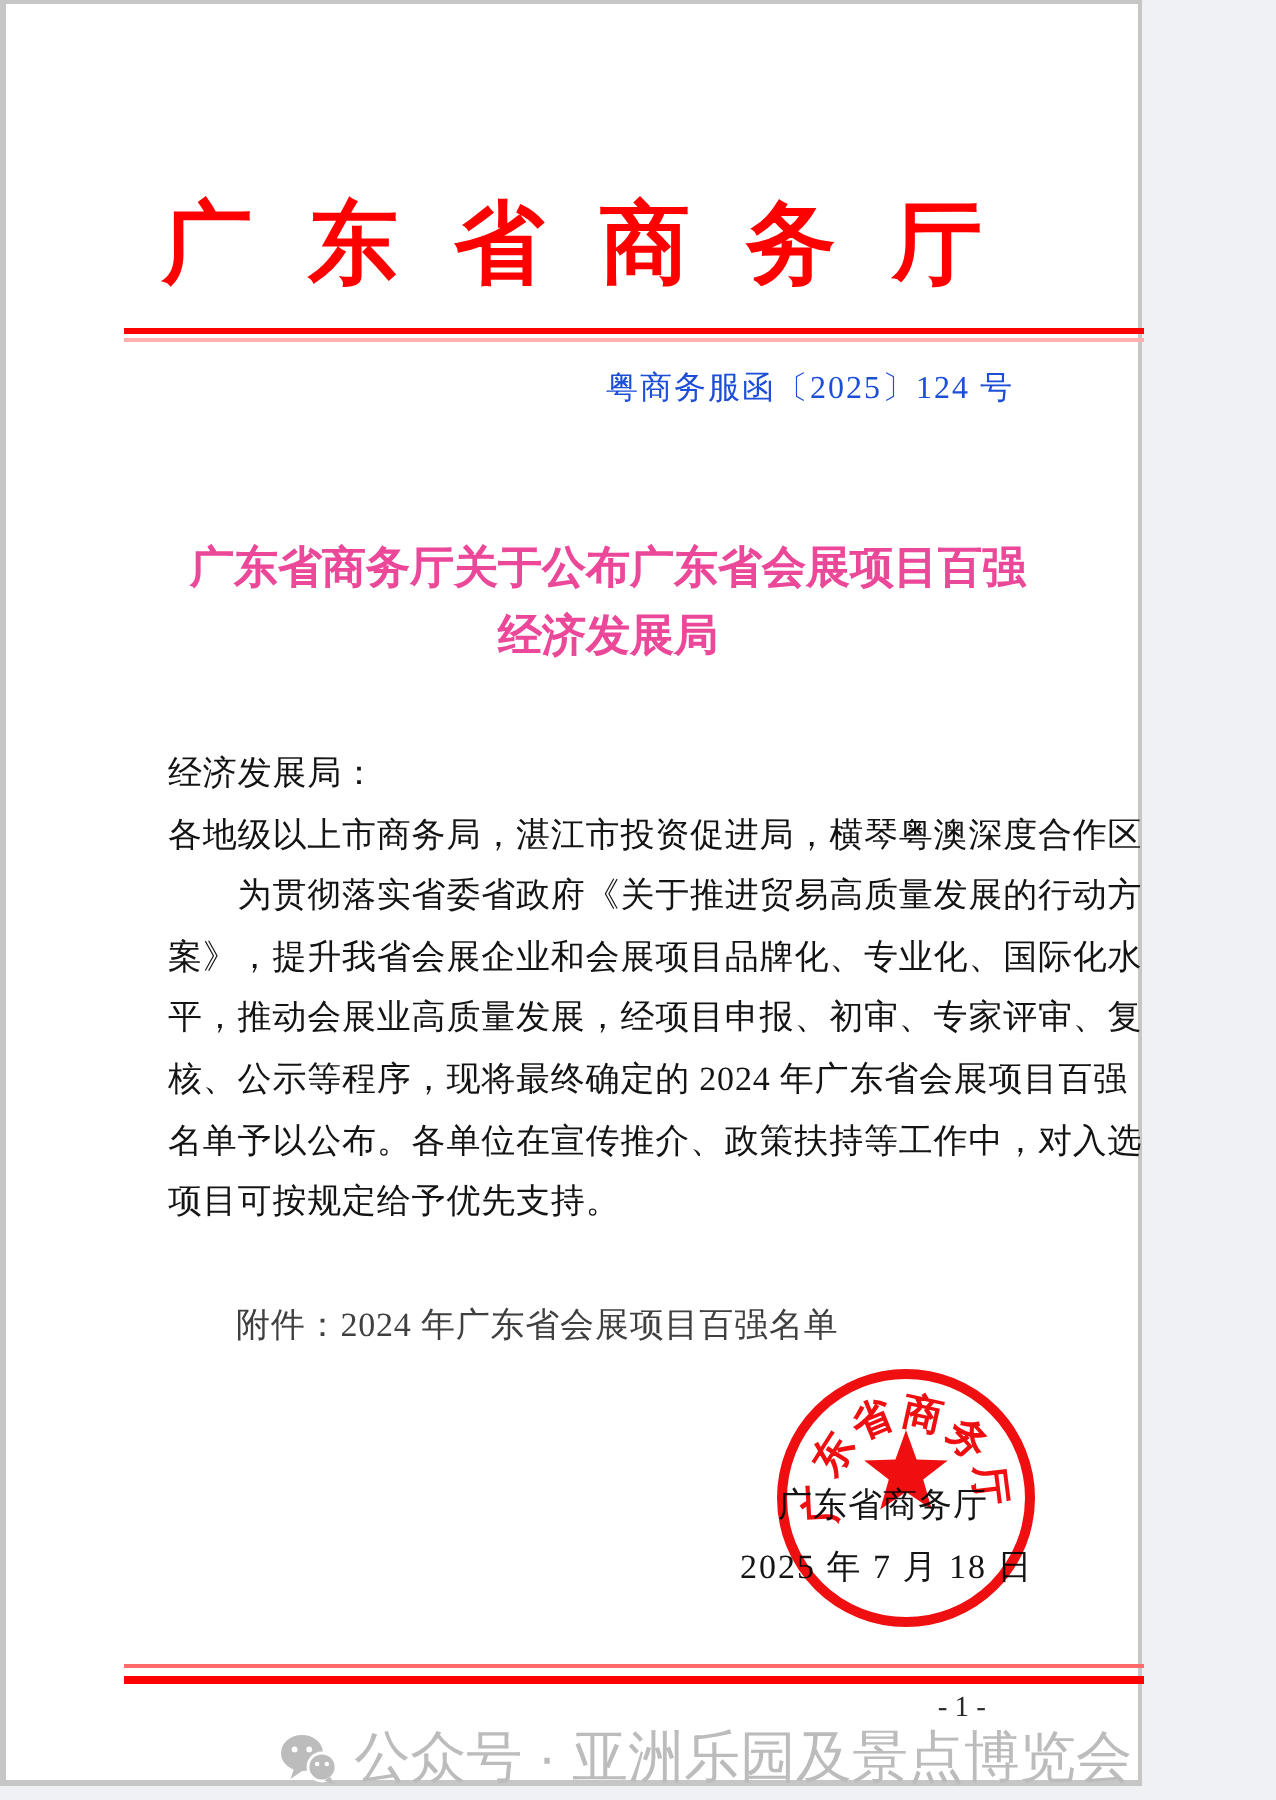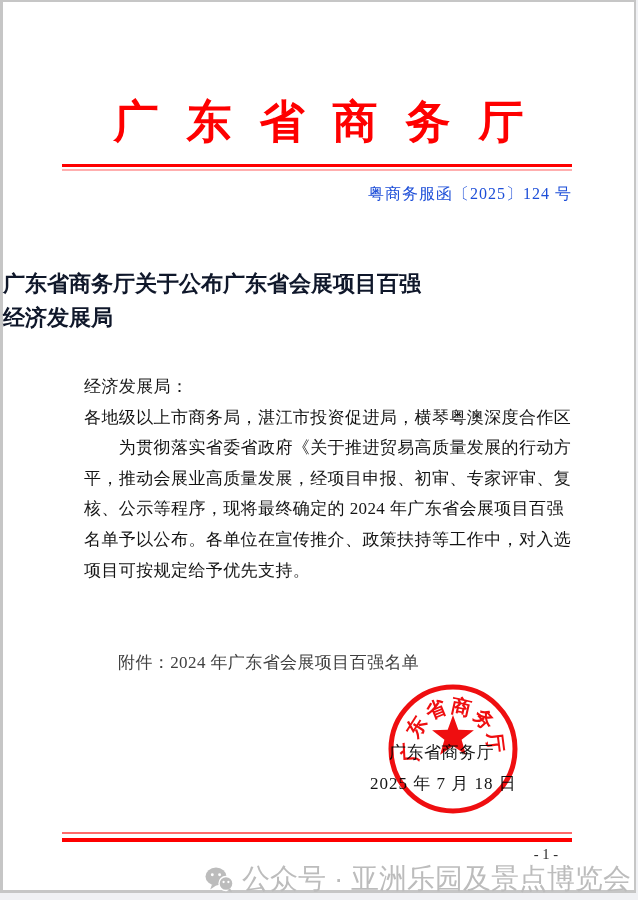--- a/index.html
+++ b/index.html
@@ -4,21 +4,21 @@
 <style>
   * { margin: 0; padding: 0; box-sizing: border-box; }
   html, body {
     width: 638px; height: 900px;
     background: #f0f1f4;
     font-family: "Liberation Serif", "DejaVu Serif", serif;
     overflow: hidden;
   }
   .page {
     position: absolute; top: 0; left: 0;
-    width: 636px; height: 893px;
+    width: 571px; height: 893px;
     background: #ffffff;
     border: 3px solid #c6c6c6;
     border-right-width: 2px;
     border-top-width: 2px;
   }
   .abs { position: absolute; }
 
   .agency-name {
     top: 90px; left: 0; width: 100%;
     text-align: center;
@@ -31,22 +31,24 @@
   .rule-top-thin  { top: 167px; left: 59px; width: 510px; height: 2px; background: #ffaeae; }
 
   .doc-number {
     top: 182px; right: 62px;
     font-size: 16px; color: #1d4ed8;
     letter-spacing: 1px; white-space: nowrap;
   }
 
   .notice-title {
     top: 265px; left: 0; width: 100%;
-    font-size: 22px; font-weight: bold; color: #0f172a;
+    text-align: center;
+    font-size: 22px; font-weight: bold; color: #ec4899;
     line-height: 34px;
+    padding-left: 36px;
   }
 
   .body-block {
     top: 370px; left: 81px; width: 490px;
     font-size: 17px; color: #141414;
     line-height: 30.6px; letter-spacing: 0.4px;
   }
   .body-line { white-space: nowrap; }
 
   .attachment-line {
@@ -105,20 +107,21 @@
 
   <div class="abs notice-title">
     <div>广东省商务厅关于公布广东省会展项目百强</div>
     <div>经济发展局</div>
   </div>
 
   <div class="abs body-block">
     <div class="body-line">经济发展局：</div>
     <div class="body-line">各地级以上市商务局，湛江市投资促进局，横琴粤澳深度合作区</div>
     <div class="body-line">　　为贯彻落实省委省政府《关于推进贸易高质量发展的行动方</div>
+    <div class="body-line">案》，提升我省会展企业和会展项目品牌化、专业化、国际化水</div>
     <div class="body-line">平，推动会展业高质量发展，经项目申报、初审、专家评审、复</div>
     <div class="body-line">核、公示等程序，现将最终确定的 2024 年广东省会展项目百强</div>
     <div class="body-line">名单予以公布。各单位在宣传推介、政策扶持等工作中，对入选</div>
     <div class="body-line">项目可按规定给予优先支持。</div>
   </div>
 
   <div class="abs attachment-line">附件：2024 年广东省会展项目百强名单</div>
 
   <div class="abs signer">广东省商务厅</div>
 

